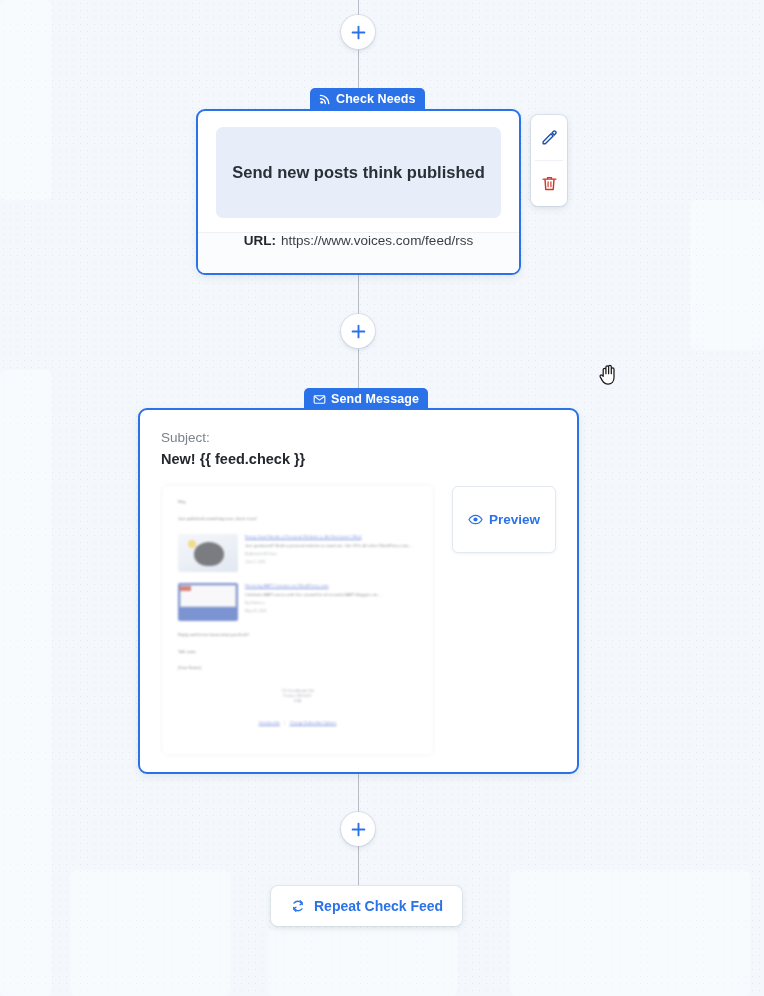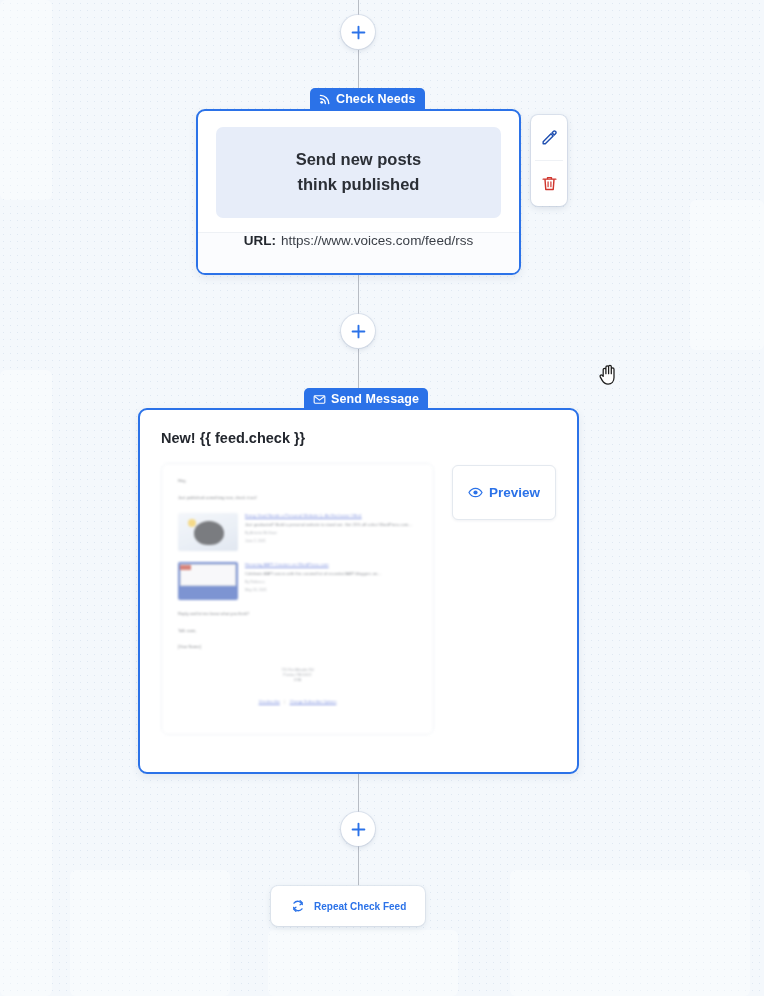--- a/index.html
+++ b/index.html
@@ -110,21 +110,21 @@
   .cf-body {
     flex: 1;
     padding: 16px 18px 14px 18px;
   }
   .cf-inner {
     width: 100%;
     height: 100%;
     background: #e7edf9;
     border-radius: 7px;
     display: flex;
-    flex-direction: column;
+    flex-direction: row;
     align-items: center;
     justify-content: center;
     gap: 5px;
   }
   .cf-line {
     font-size: 16.5px;
     font-weight: bold;
     color: #2b2f36;
     line-height: 1.2;
   }
@@ -240,21 +240,21 @@
 
   
   #preview-button {
     display: flex;
     align-items: center;
     gap: 6px;
     background: #ffffff;
     border: 1px solid #e4e9ef;
     border-radius: 6px;
     box-shadow: 0 1px 3px rgba(60,80,110,0.08);
-    padding: 19px 15px;
+    padding: 25px 15px;
     color: #2b72e8;
     font-size: 13.5px;
     font-weight: bold;
     cursor: pointer;
     margin-top: 2px;
   }
   #preview-button svg { display: block; flex: none; }
 
   
   #repeat-button {
@@ -263,21 +263,21 @@
     top: 886px;
     height: 40px;
     background: #ffffff;
     border-radius: 7px;
     box-shadow: 0 2px 6px rgba(60,80,110,0.12), 0 0 0 1px rgba(226,233,241,0.85);
     display: flex;
     align-items: center;
     gap: 8px;
     padding: 0 19px;
     color: #2b72e8;
-    font-size: 10px;
+    font-size: 14px;
     font-weight: bold;
     cursor: pointer;
     z-index: 3;
   }
   #repeat-button svg { display: block; flex: none; }
 
   
   #grab-cursor {
     position: absolute;
     left: 598px;
@@ -359,20 +359,21 @@
 
   <div class="node-badge" style="left:304px; top:388px;">
     <svg width="13" height="13" viewBox="0 0 18 18">
       <rect x="1.6" y="3.8" width="14.8" height="10.4" rx="1.3" stroke="#ffffff" stroke-width="1.5" fill="none"></rect>
       <path d="M2.4 4.8L9 9.8l6.6-5" stroke="#ffffff" stroke-width="1.5" fill="none" stroke-linejoin="round"></path>
     </svg>
     <span>Send Message</span>
   </div>
 
   <div class="node-card" id="send-message-card">
+    <div class="sm-subject-label">Subject:</div>
     <div class="sm-subject-value">New! {{ feed.check }}</div>
 
     <div class="sm-row">
 
       <div class="email-thumb">
         <div class="et-text">Hey,</div>
         <div class="et-gap-a"></div>
         <div class="et-text">Just published something new, check it out!</div>
         <div class="et-gap-b"></div>
 

